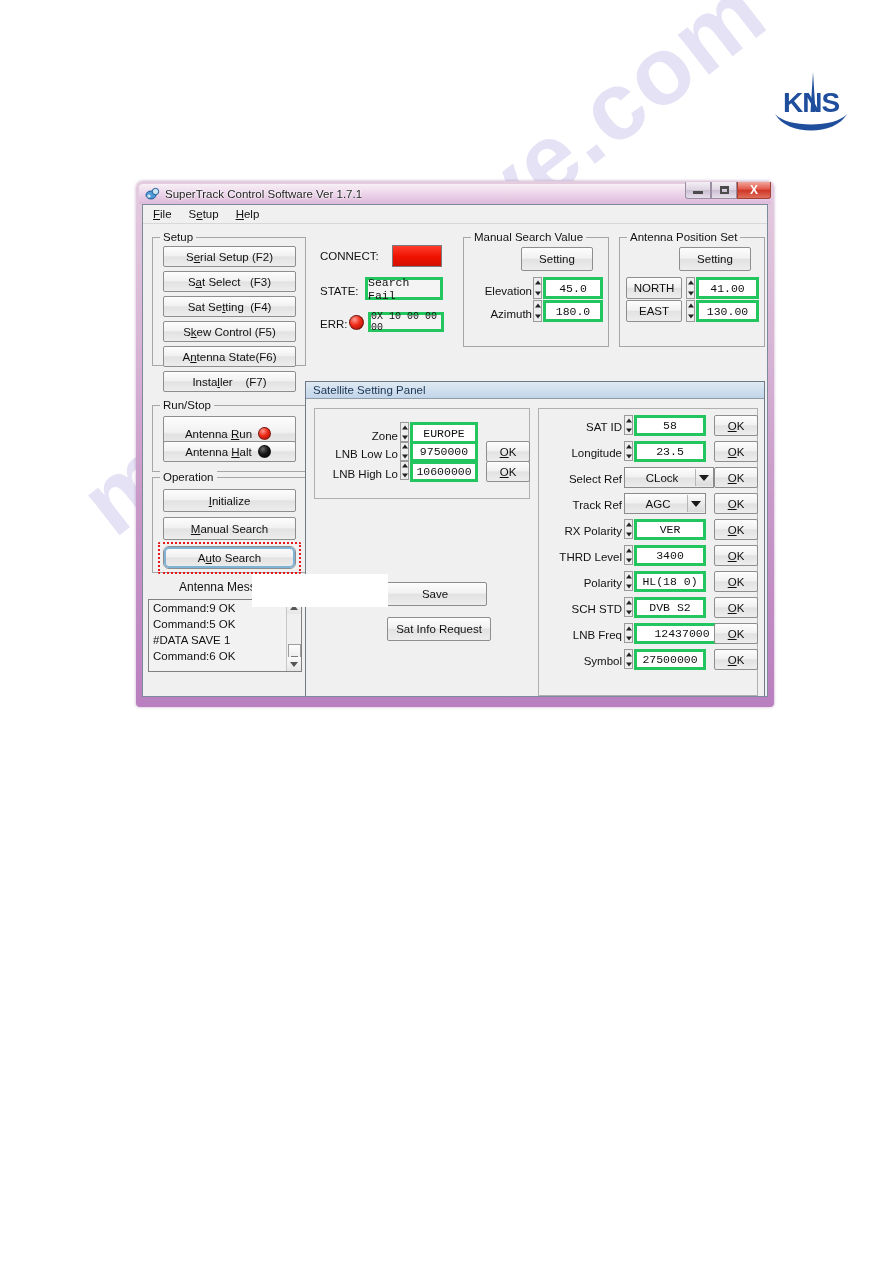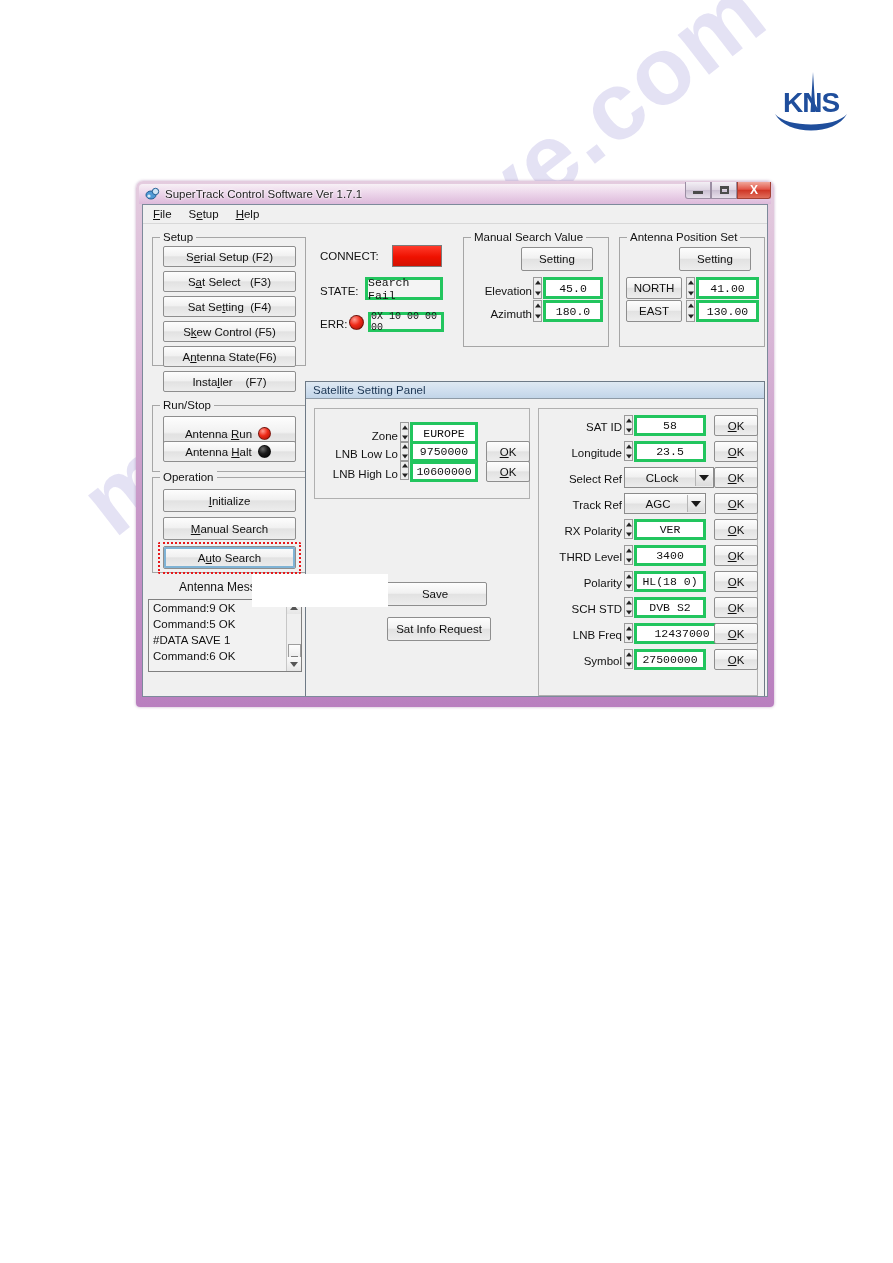--- a/index.html
+++ b/index.html
@@ -112,20 +112,21 @@
     display:flex; align-items:center; justify-content:center;
     font-family:"Liberation Sans", sans-serif;
     border-radius:2px;
     white-space:nowrap;
   }
   .btn u{ text-decoration:underline; }
 
   .btn-focus{
     outline:2px solid #7fb3d5;
     outline-offset:-3px;
+    border-radius:6px;
   }
   .dashed-hl{
     position:absolute;
     border:2px dotted #e8191b;
     border-radius:2px;
     pointer-events:none;
   }
 
   
   .tf{

